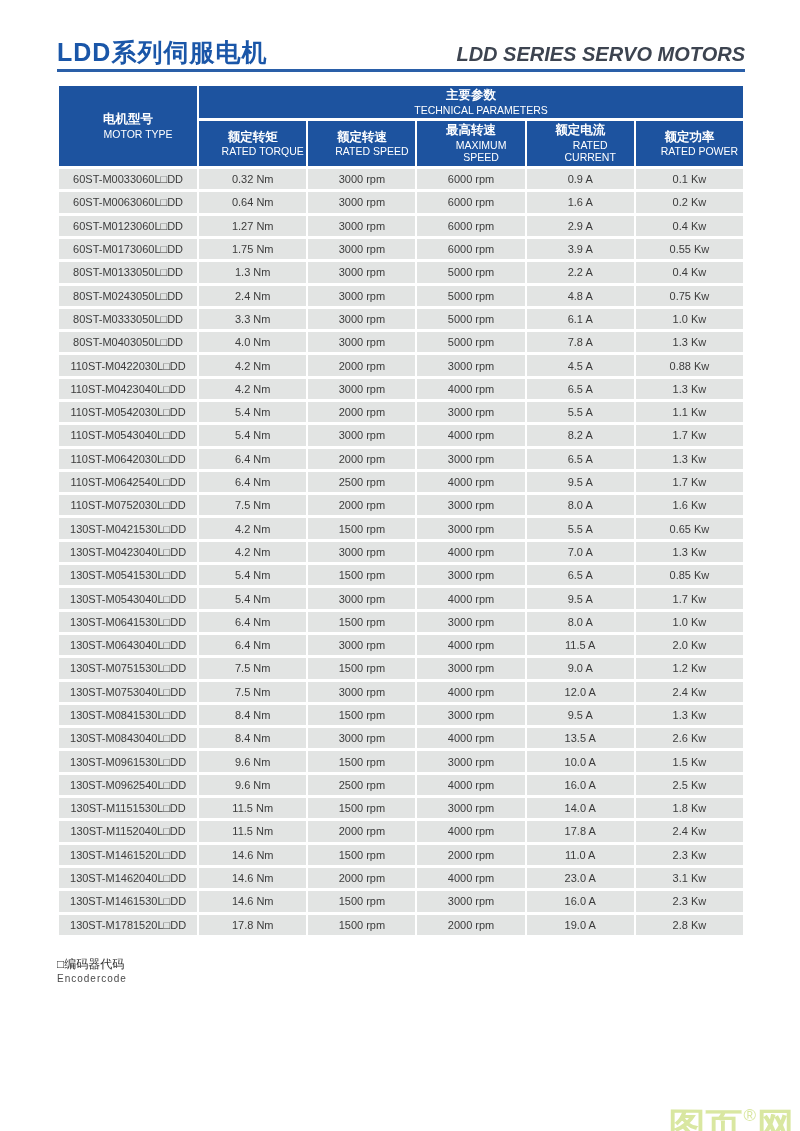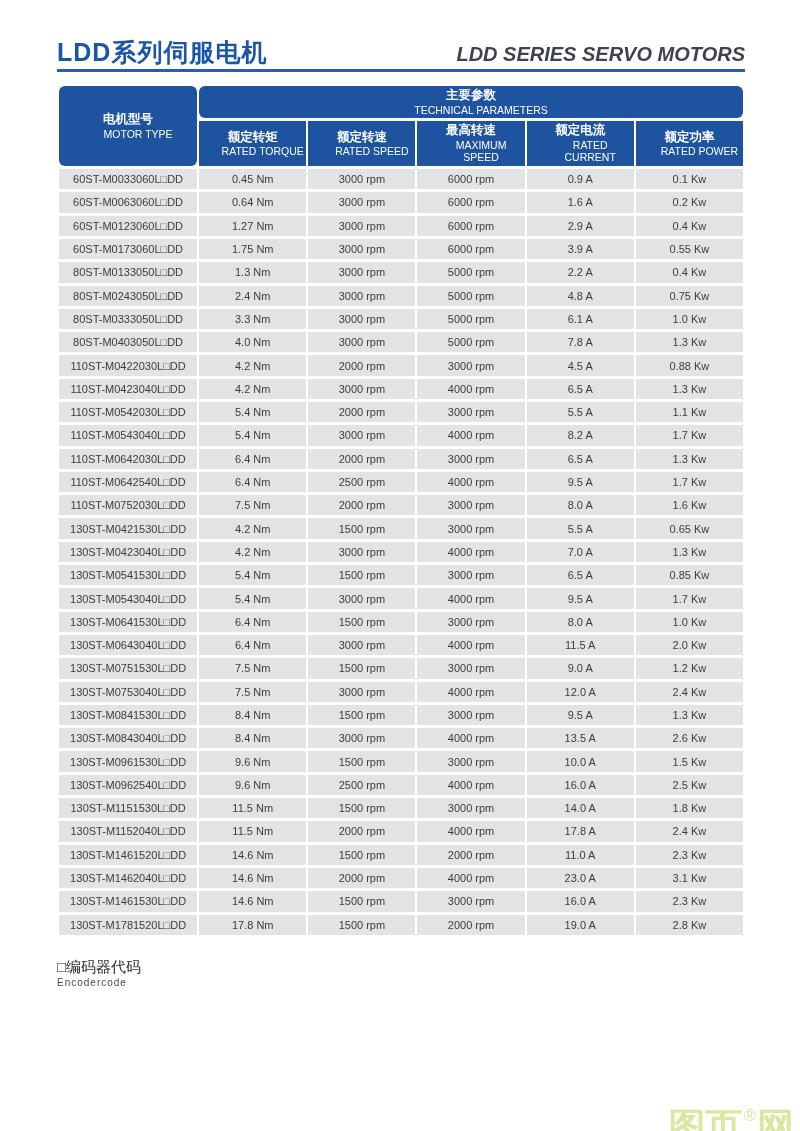--- a/index.html
+++ b/index.html
@@ -55,36 +55,36 @@
   }
   table.motors th{
     background:var(--header-blue);
     color:#ffffff;
     text-align:center;vertical-align:middle;
     padding:2px 0;
   }
   th.motor-col{width:20.5%;}
   .hdr-zh{font-size:12.5px;font-weight:bold;line-height:1.25;}
   .hdr-en{font-size:10.5px;font-weight:normal;line-height:1.2;margin-left:20px;}
-  tr.params-row th{height:26px;border-radius:6px;}
+  tr.params-row th{height:26px;}
   tr.cols-row th{height:26px;}
   table.motors td{
     background:var(--row-bg);
     color:var(--cell-text);
     font-size:11px;
     text-align:center;vertical-align:middle;
     height:20.3px;
     padding:0;
     white-space:nowrap;
     overflow:hidden;
   }
 
   
   .footnote{margin-top:12px;}
-  .footnote-zh{font-size:15px;color:#2e2e2e;line-height:1.3;margin-top:19px;}
+  .footnote-zh{font-size:12px;color:#2e2e2e;line-height:1.3;margin-top:19px;}
   .footnote-en{font-size:10px;color:#4a4a4a;letter-spacing:1px;margin-top:1px;}
 
   
   .page-number{
     position:absolute;left:57px;width:688px;
     top:1066px;
     text-align:center;
     font-size:13px;font-weight:bold;color:#1f1f1f;
   }
   .watermark{
@@ -160,21 +160,21 @@
 
   <th>
     <div class="hdr-zh">额定功率</div>
     <div class="hdr-en">RATED POWER</div>
   </th>
 </tr>
       </thead>
       <tbody>
   <tr>
     <td>60ST-M0033060L□DD</td>
-    <td>0.45 Nm</td>
+    <td>0.32 Nm</td>
     <td>3000 rpm</td>
     <td>6000 rpm</td>
     <td>0.9 A</td>
     <td>0.1 Kw</td>
   </tr>
 
   <tr>
     <td>60ST-M0063060L□DD</td>
     <td>0.64 Nm</td>
     <td>3000 rpm</td>

